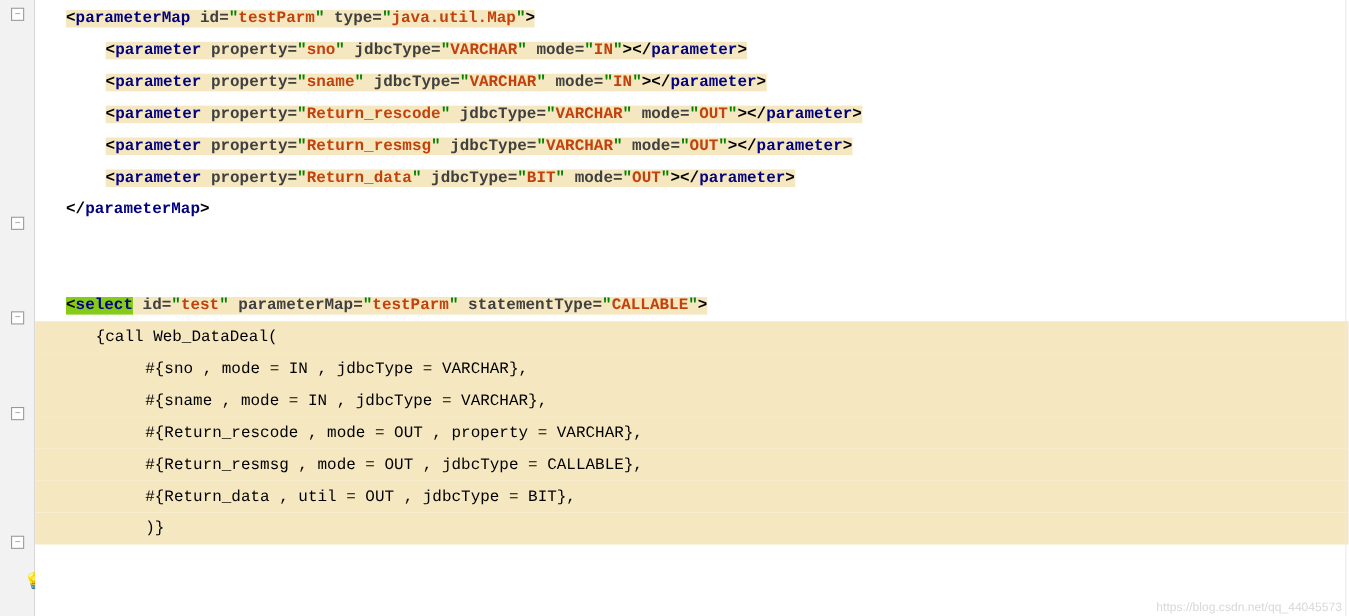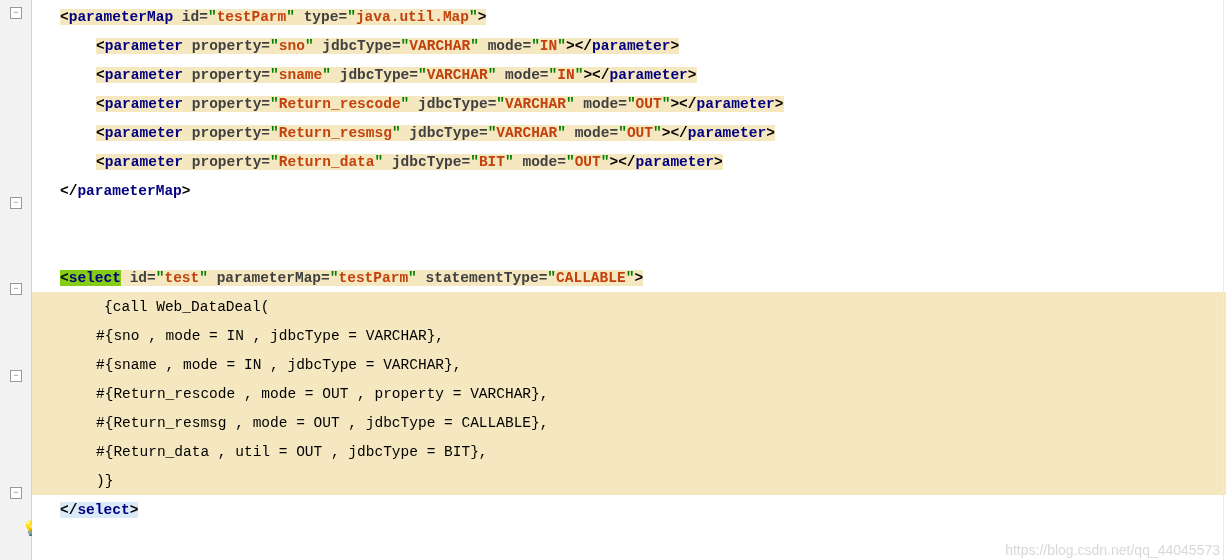--- a/index.html
+++ b/index.html
@@ -79,38 +79,38 @@
       color: #008000;
       font-weight: bold;
     }
     .text-content {
       color: #000000;
     }
     .italic {
     }
     .indent-1 { padding-left: 28px; }
     .indent-2 { padding-left: 64px; }
-    .indent-3 { padding-left: 72px; }
-    .indent-4 { padding-left: 64px; }
+    .indent-3 { padding-left: 55px; }
+    .indent-4 { padding-left: 100px; }
     
     .select-open-hl {
       background: #84cc16;
       display: inline-block;
     }
     .select-close-hl {
       background: #dbeaf7;
     }
     .hl-span {
       display: inline-block;
     }
     .watermark {
       position: absolute;
       bottom: 2px;
       right: 6px;
-      font-size: 14px;
+      font-size: 11px;
       color: #d8d8d8;
       font-family: Arial, sans-serif;
     }
     .thin-border {
       position: absolute;
       top: 0;
       right: 2px;
       width: 1px;
       height: 100%;
       background: #eaeaea;
@@ -150,17 +150,16 @@
   <div class="line indent-1"><span class="select-open-hl"><span class="tag-bracket">&lt;</span><span class="tag-name">select</span></span><span class="hl-span hl-yellow"> <span class="attr-name">id</span><span class="attr-name">=</span><span class="quote-char">"</span><span class="attr-value">test</span><span class="quote-char">"</span> <span class="attr-name">parameterMap</span><span class="attr-name">=</span><span class="quote-char">"</span><span class="attr-value">testParm</span><span class="quote-char">"</span> <span class="attr-name">statementType</span><span class="attr-name">=</span><span class="quote-char">"</span><span class="attr-value">CALLABLE</span><span class="quote-char">"</span><span class="tag-bracket">&gt;</span></span></div>
 
   <div class="line indent-3 hl-yellow" style="margin-left:0;"><span class="text-content">{call </span><span class="text-content italic">Web_DataDeal</span><span class="text-content">(</span></div>
   <div class="line indent-4 hl-yellow"><span class="text-content">#{sno , mode = IN , jdbcType = VARCHAR},</span></div>
   <div class="line indent-4 hl-yellow"><span class="text-content">#{sname , mode = IN , jdbcType = VARCHAR},</span></div>
   <div class="line indent-4 hl-yellow"><span class="text-content">#{Return_rescode , mode = OUT , property = VARCHAR},</span></div>
   <div class="line indent-4 hl-yellow"><span class="text-content">#{Return_resmsg , mode = OUT , jdbcType = CALLABLE},</span></div>
   <div class="line indent-4 hl-yellow"><span class="text-content">#{Return_data , util = OUT , jdbcType = BIT},</span></div>
   <div class="line indent-4 hl-yellow"><span class="text-content">)}</span></div>
 
-  <div class="line indent-1"><span class="select-close-hl"><span class="tag-bracket">&lt;/</span><span class="tag-name">select</span><span class="tag-bracket">&gt;</span></span></div>
 
   <div class="thin-border"></div>
   <div class="watermark">https://blog.csdn.net/qq_44045573</div>
 </div>
 
 </body></html>

